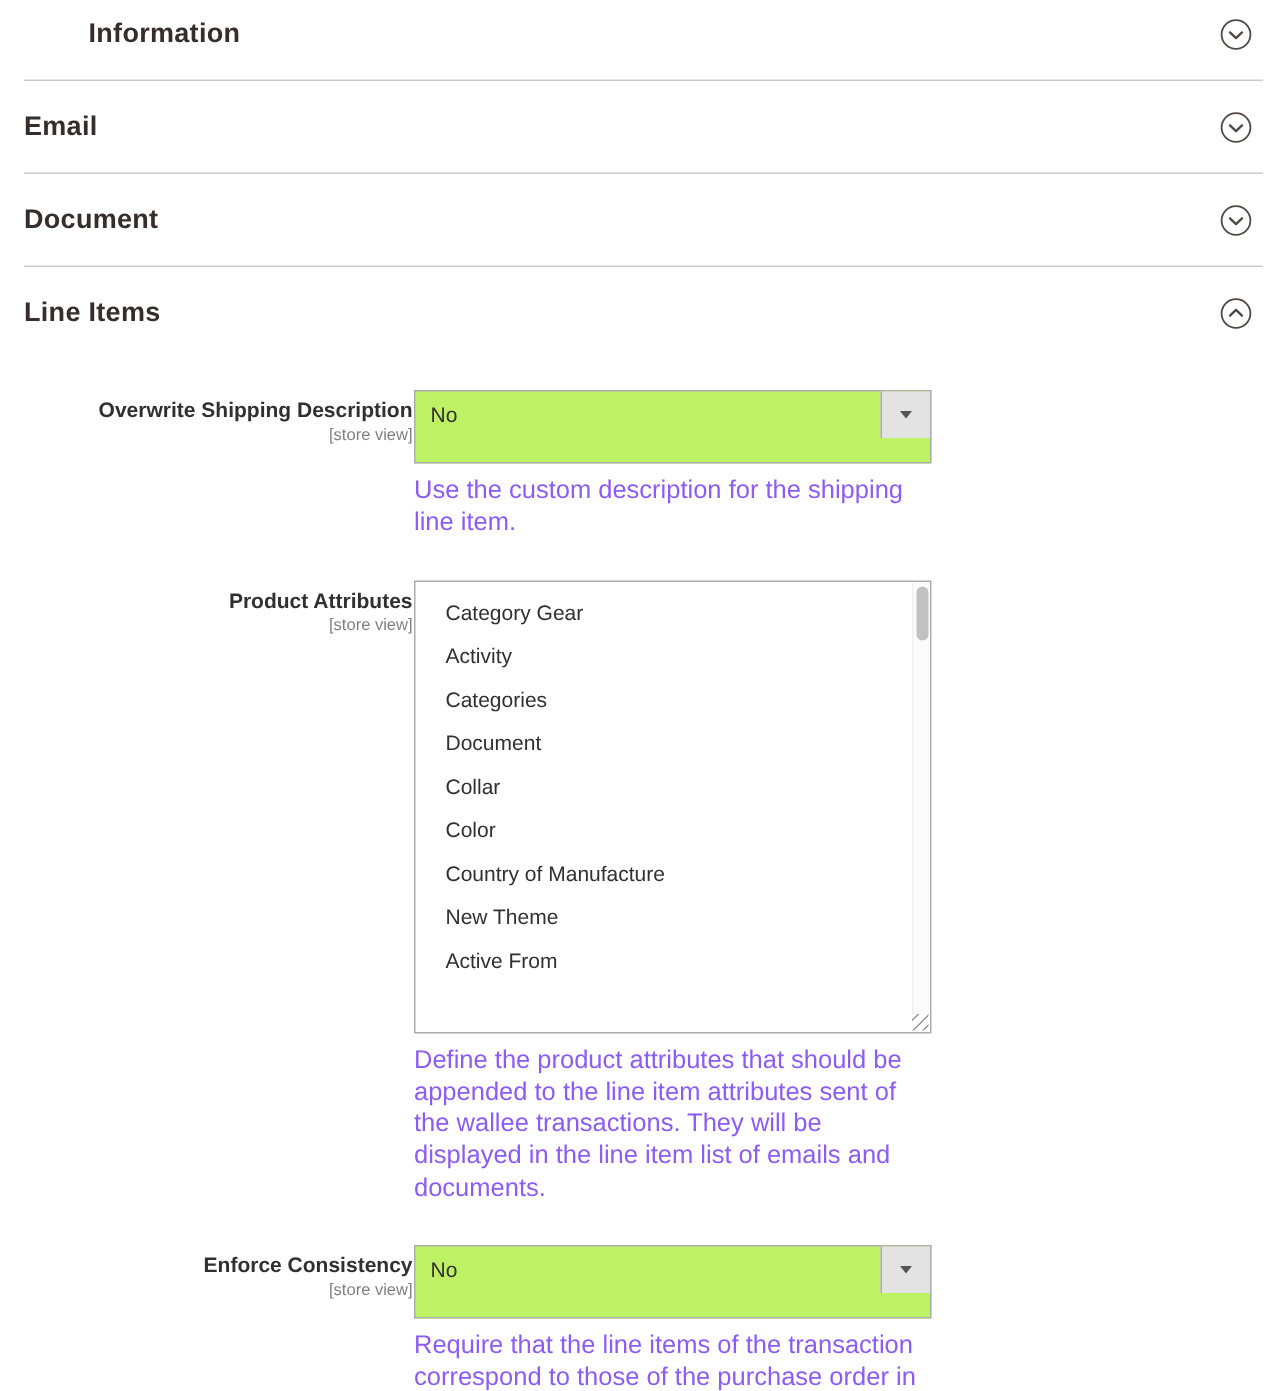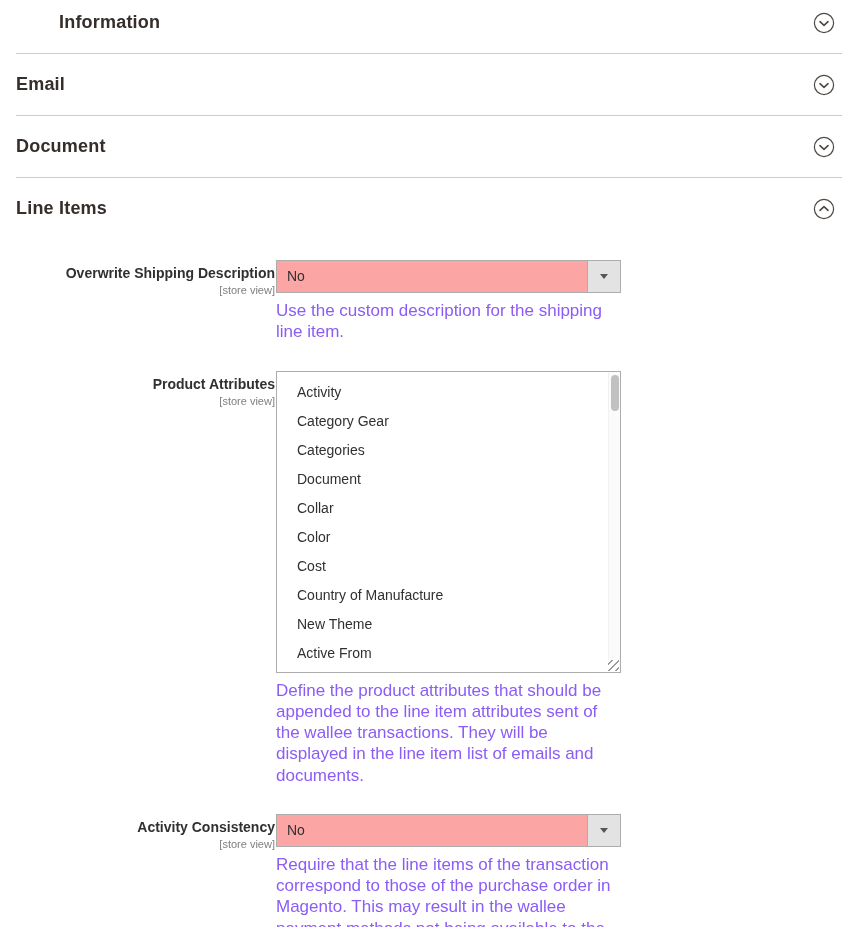--- a/index.html
+++ b/index.html
@@ -37,22 +37,22 @@
   }
   .field-row:last-child { margin-bottom: 0; }
   .field-label-col { text-align: right; padding-top: 6px; }
   .field-label { font-size: 14px; font-weight: bold; color: #303030; line-height: 1.1; }
   .field-scope { font-size: 11px; color: #808080; margin-top: 3px; }
   .field-input-col { min-width: 0; }
 
   
   .fake-select {
     position: relative;
-    width: 345px; height: 33px;
-    background: #fca5a5;
+    width: 345px; height: 49px;
+    background: #bef264;
     border: 1px solid #adadad;
     cursor: pointer;
   }
   .fake-select .sel-value {
     display: block;
     line-height: 31px;
     padding: 0 42px 0 10px;
     font-size: 14px; color: #303030;
     white-space: nowrap; overflow: hidden;
   }
@@ -177,43 +177,42 @@
       </div>
 
       <div class="field-row">
         <div class="field-label-col">
           <div class="field-label">Product Attributes</div>
           <div class="field-scope">[store view]</div>
         </div>
         <div class="field-input-col">
           <div class="multiselect">
             <div class="msel-options">
+              <div class="msel-option">Category Gear</div>
               <div class="msel-option">Activity</div>
-              <div class="msel-option">Category Gear</div>
               <div class="msel-option">Categories</div>
               <div class="msel-option">Document</div>
               <div class="msel-option">Collar</div>
               <div class="msel-option">Color</div>
-              <div class="msel-option">Cost</div>
               <div class="msel-option">Country of Manufacture</div>
               <div class="msel-option">New Theme</div>
               <div class="msel-option">Active From</div>
             </div>
             <div class="msel-scrollbar">
               <div class="msel-thumb"></div>
             </div>
             <div class="msel-grip"></div>
           </div>
           <div class="field-note">Define the product attributes that should be appended to the line item attributes sent of the wallee transactions. They will be displayed in the line item list of emails and documents.</div>
         </div>
       </div>
 
       <div class="field-row">
         <div class="field-label-col">
-          <div class="field-label">Activity Consistency</div>
+          <div class="field-label">Enforce Consistency</div>
           <div class="field-scope">[store view]</div>
         </div>
         <div class="field-input-col">
           <div class="fake-select">
             <span class="sel-value">No</span>
             <span class="sel-caret"></span>
           </div>
           <div class="field-note">Require that the line items of the transaction correspond to those of the purchase order in Magento. This may result in the wallee payment methods not being available to the customer in certain cases. In return, it is ensured that only correct data is transmitted to wallee.</div>
         </div>
       </div>

